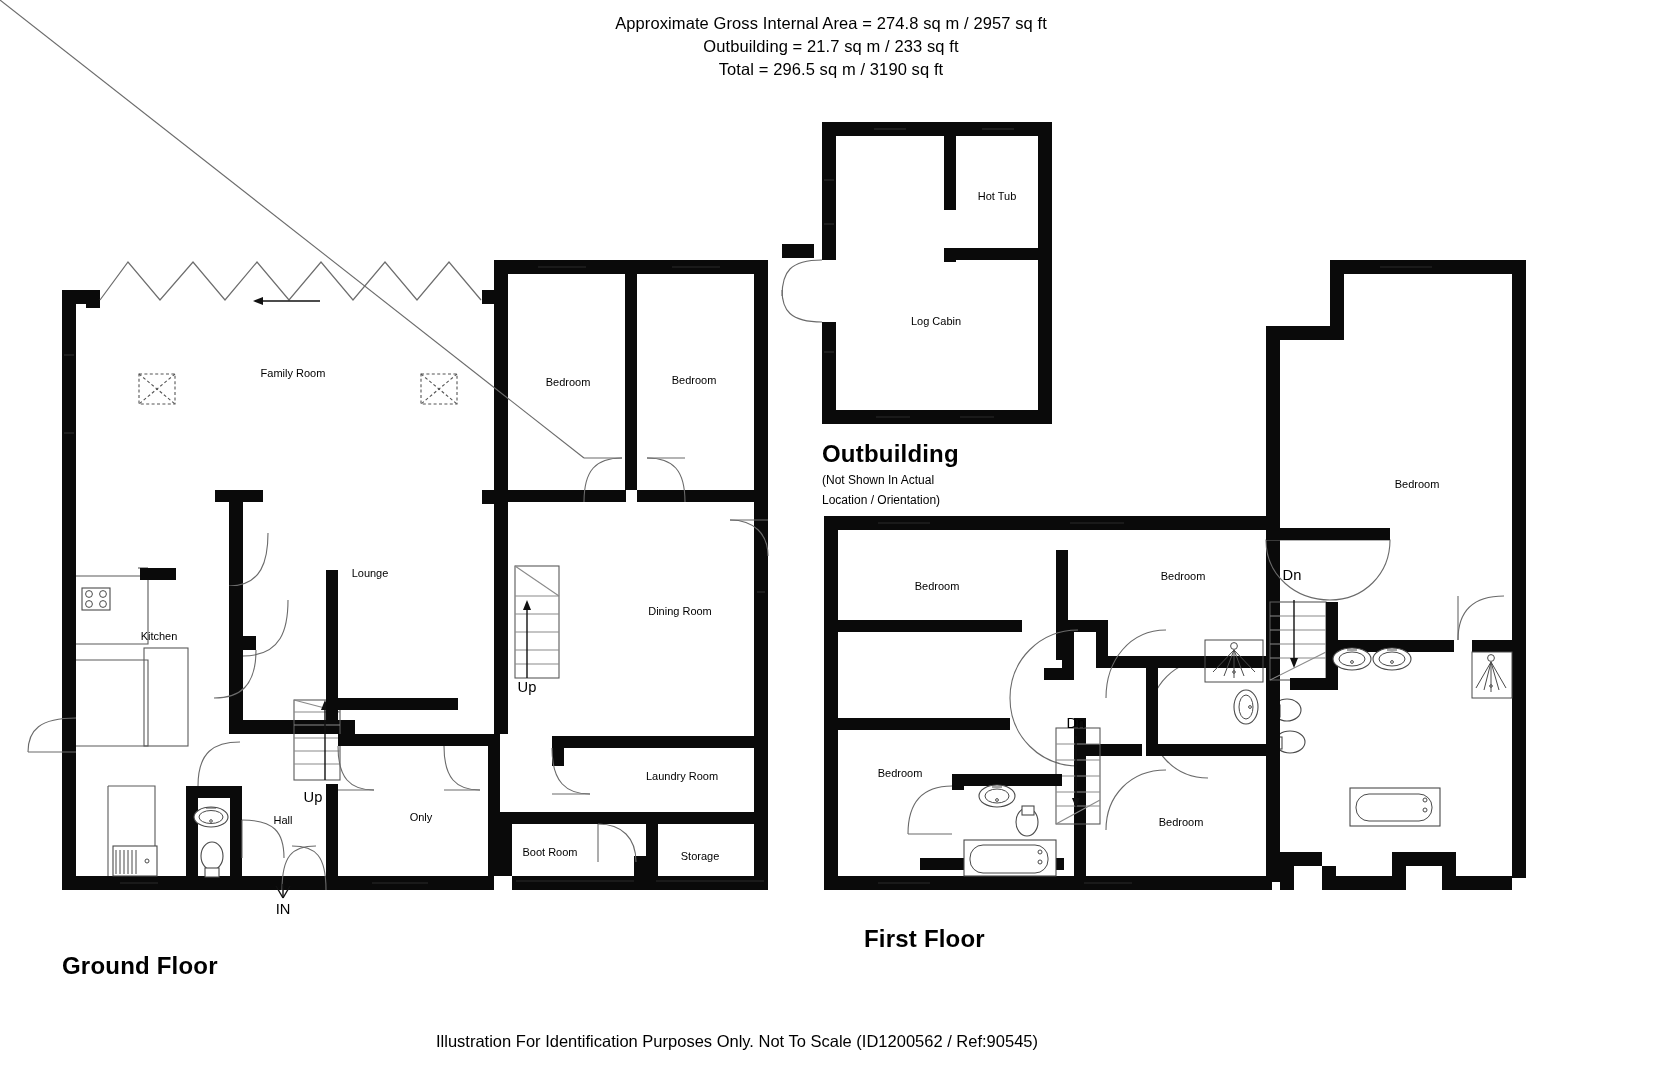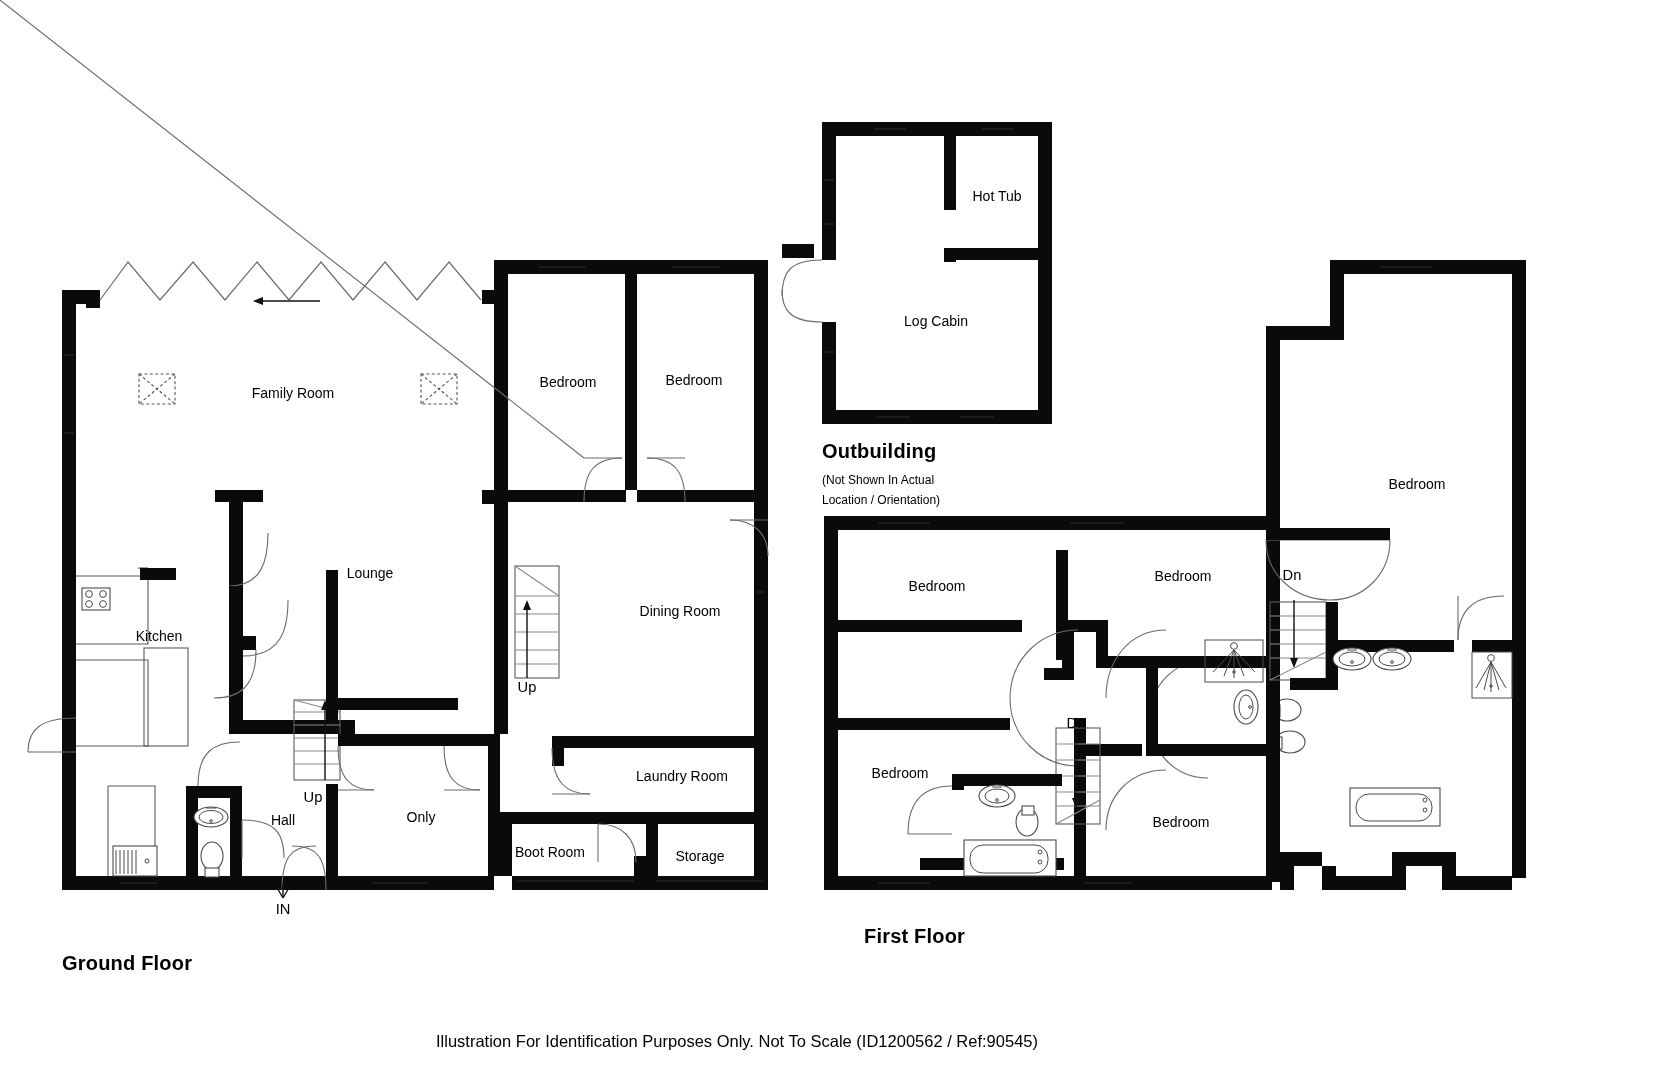--- a/index.html
+++ b/index.html
@@ -34,32 +34,32 @@
   .footer {
     position: absolute;
     left: 0;
     top: 1032px;
     width: 1474px;
     text-align: center;
     font-size: 16.5px;
   }
   .floor-title {
     position: absolute;
-    font-size: 20px;
+    font-size: 24px;
     font-weight: bold;
     letter-spacing: 0.2px;
   }
   .sub-note {
     position: absolute;
     font-size: 12px;
     line-height: 20px;
   }
   .room-label {
     position: absolute;
-    font-size: 14px;
+    font-size: 11px;
     white-space: nowrap;
     transform: translate(-50%, -50%);
   }
   .stair-label {
     position: absolute;
     font-size: 14.7px;
     white-space: nowrap;
     transform: translate(-50%, -50%);
   }
   svg.plan {
@@ -79,20 +79,25 @@
   .dash { fill: none; stroke: #555; stroke-width: 1.1; stroke-dasharray: 3 2.4; }
   .zig { fill: none; stroke: #6d6d6d; stroke-width: 1.2; }
   .arw { fill: none; stroke: #111; stroke-width: 1.4; }
   .step { fill: none; stroke: #8a8a8a; stroke-width: 1.1; }
 </style>
 </head>
 <body>
 
 <div id="page">
 
+  <div class="hdr">
+    <div>Approximate Gross Internal Area = 274.8 sq m / 2957 sq ft</div>
+    <div>Outbuilding = 21.7 sq m / 233 sq ft</div>
+    <div>Total = 296.5 sq m / 3190 sq ft</div>
+  </div>
 
   <svg class="plan" viewBox="0 0 1662 1080">
 
     <g>
 
       <rect class="w" x="62" y="290" width="14" height="58"></rect>
       <rect class="w" x="62" y="348" width="14" height="14"></rect>
       <rect class="w" x="62" y="362" width="14" height="28"></rect>
       <rect class="w" x="62" y="390" width="14" height="36"></rect>
       <rect class="w" x="62" y="426" width="14" height="14"></rect>
@@ -520,21 +525,21 @@
         <rect class="fix" x="1350" y="788" width="90" height="38"></rect>
         <rect class="fixl" x="1356" y="794" width="76" height="27" rx="13"></rect>
         <circle class="fixl" cx="1425" cy="800" r="2"></circle>
         <circle class="fixl" cx="1425" cy="810" r="2"></circle>
       </g>
     </g>
   </svg>
 
   <div class="floor-title" style="left:62px; top:952px;">Ground Floor</div>
 
-  <div class="room-label" style="left:293px; top:393px;">Family Room</div>
+  <div class="room-label" style="left:293px; top:373px;">Family Room</div>
   <div class="room-label" style="left:159px; top:636px;">Kitchen</div>
   <div class="room-label" style="left:370px; top:573px;">Lounge</div>
   <div class="room-label" style="left:283px; top:820px;">Hall</div>
   <div class="room-label" style="left:421px; top:817px;">Only</div>
   <div class="room-label" style="left:568px; top:382px;">Bedroom</div>
   <div class="room-label" style="left:694px; top:380px;">Bedroom</div>
   <div class="room-label" style="left:680px; top:611px;">Dining Room</div>
   <div class="room-label" style="left:682px; top:776px;">Laundry Room</div>
   <div class="room-label" style="left:550px; top:852px;">Boot Room</div>
   <div class="room-label" style="left:700px; top:856px;">Storage</div>

